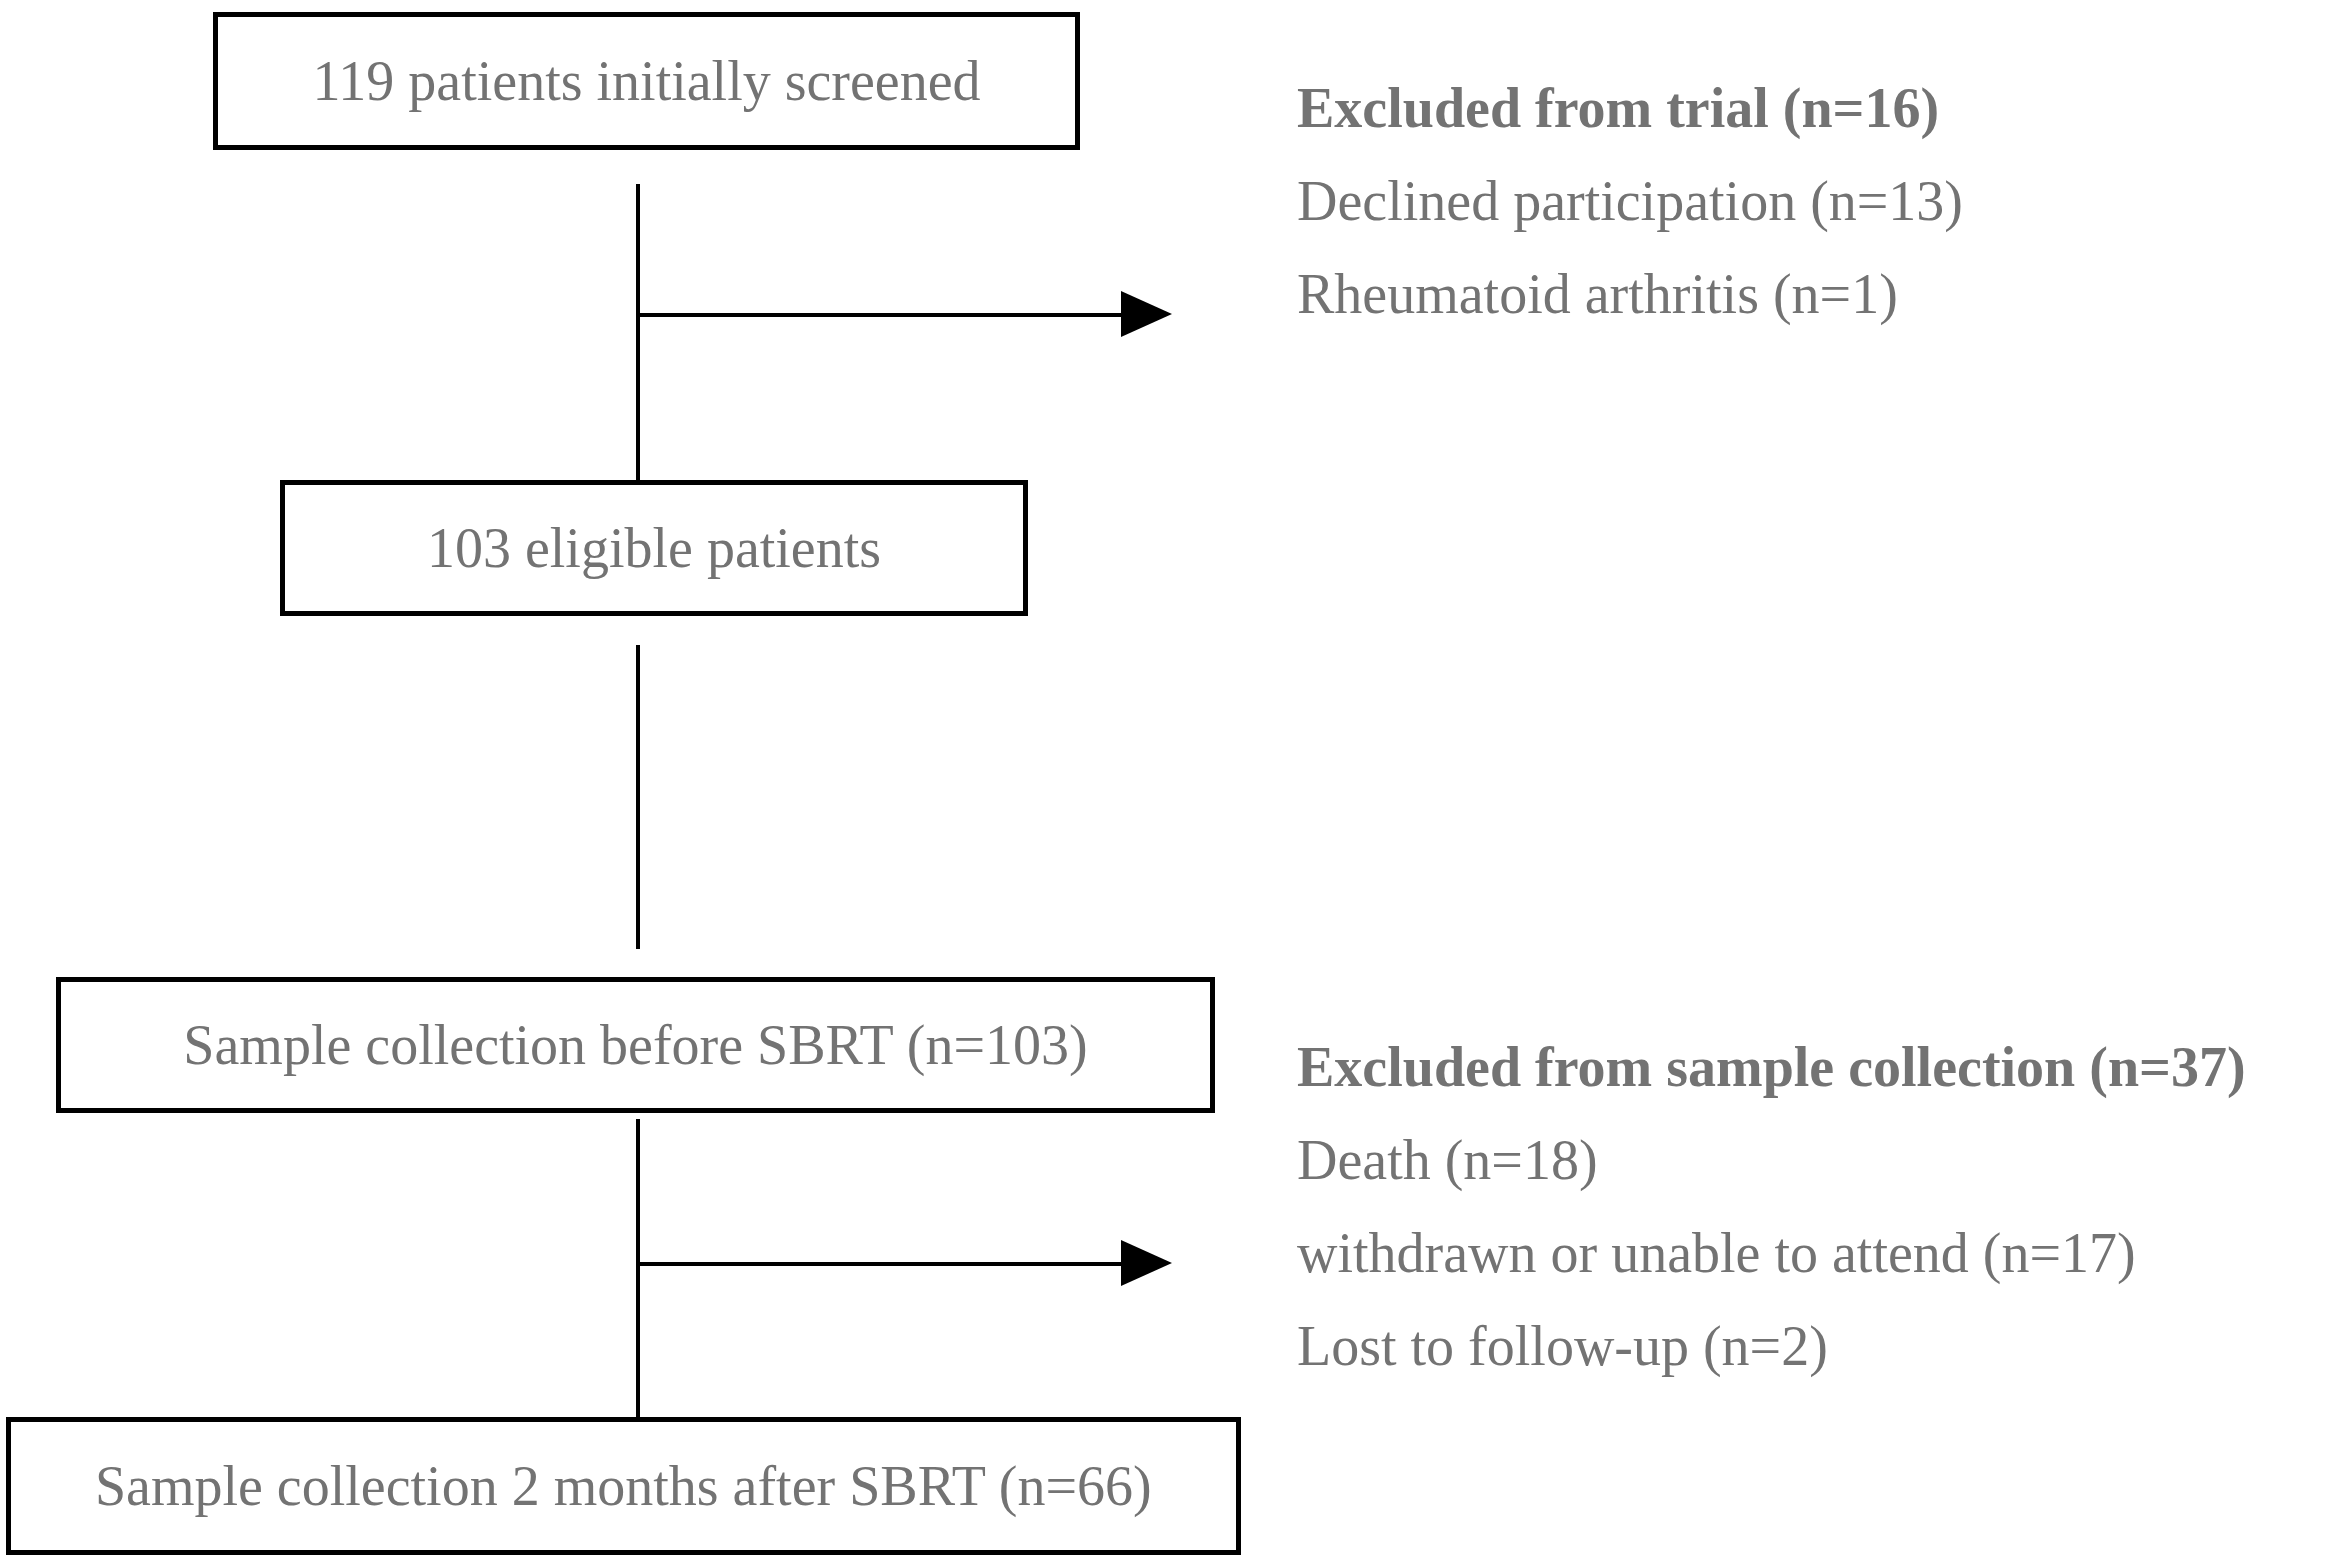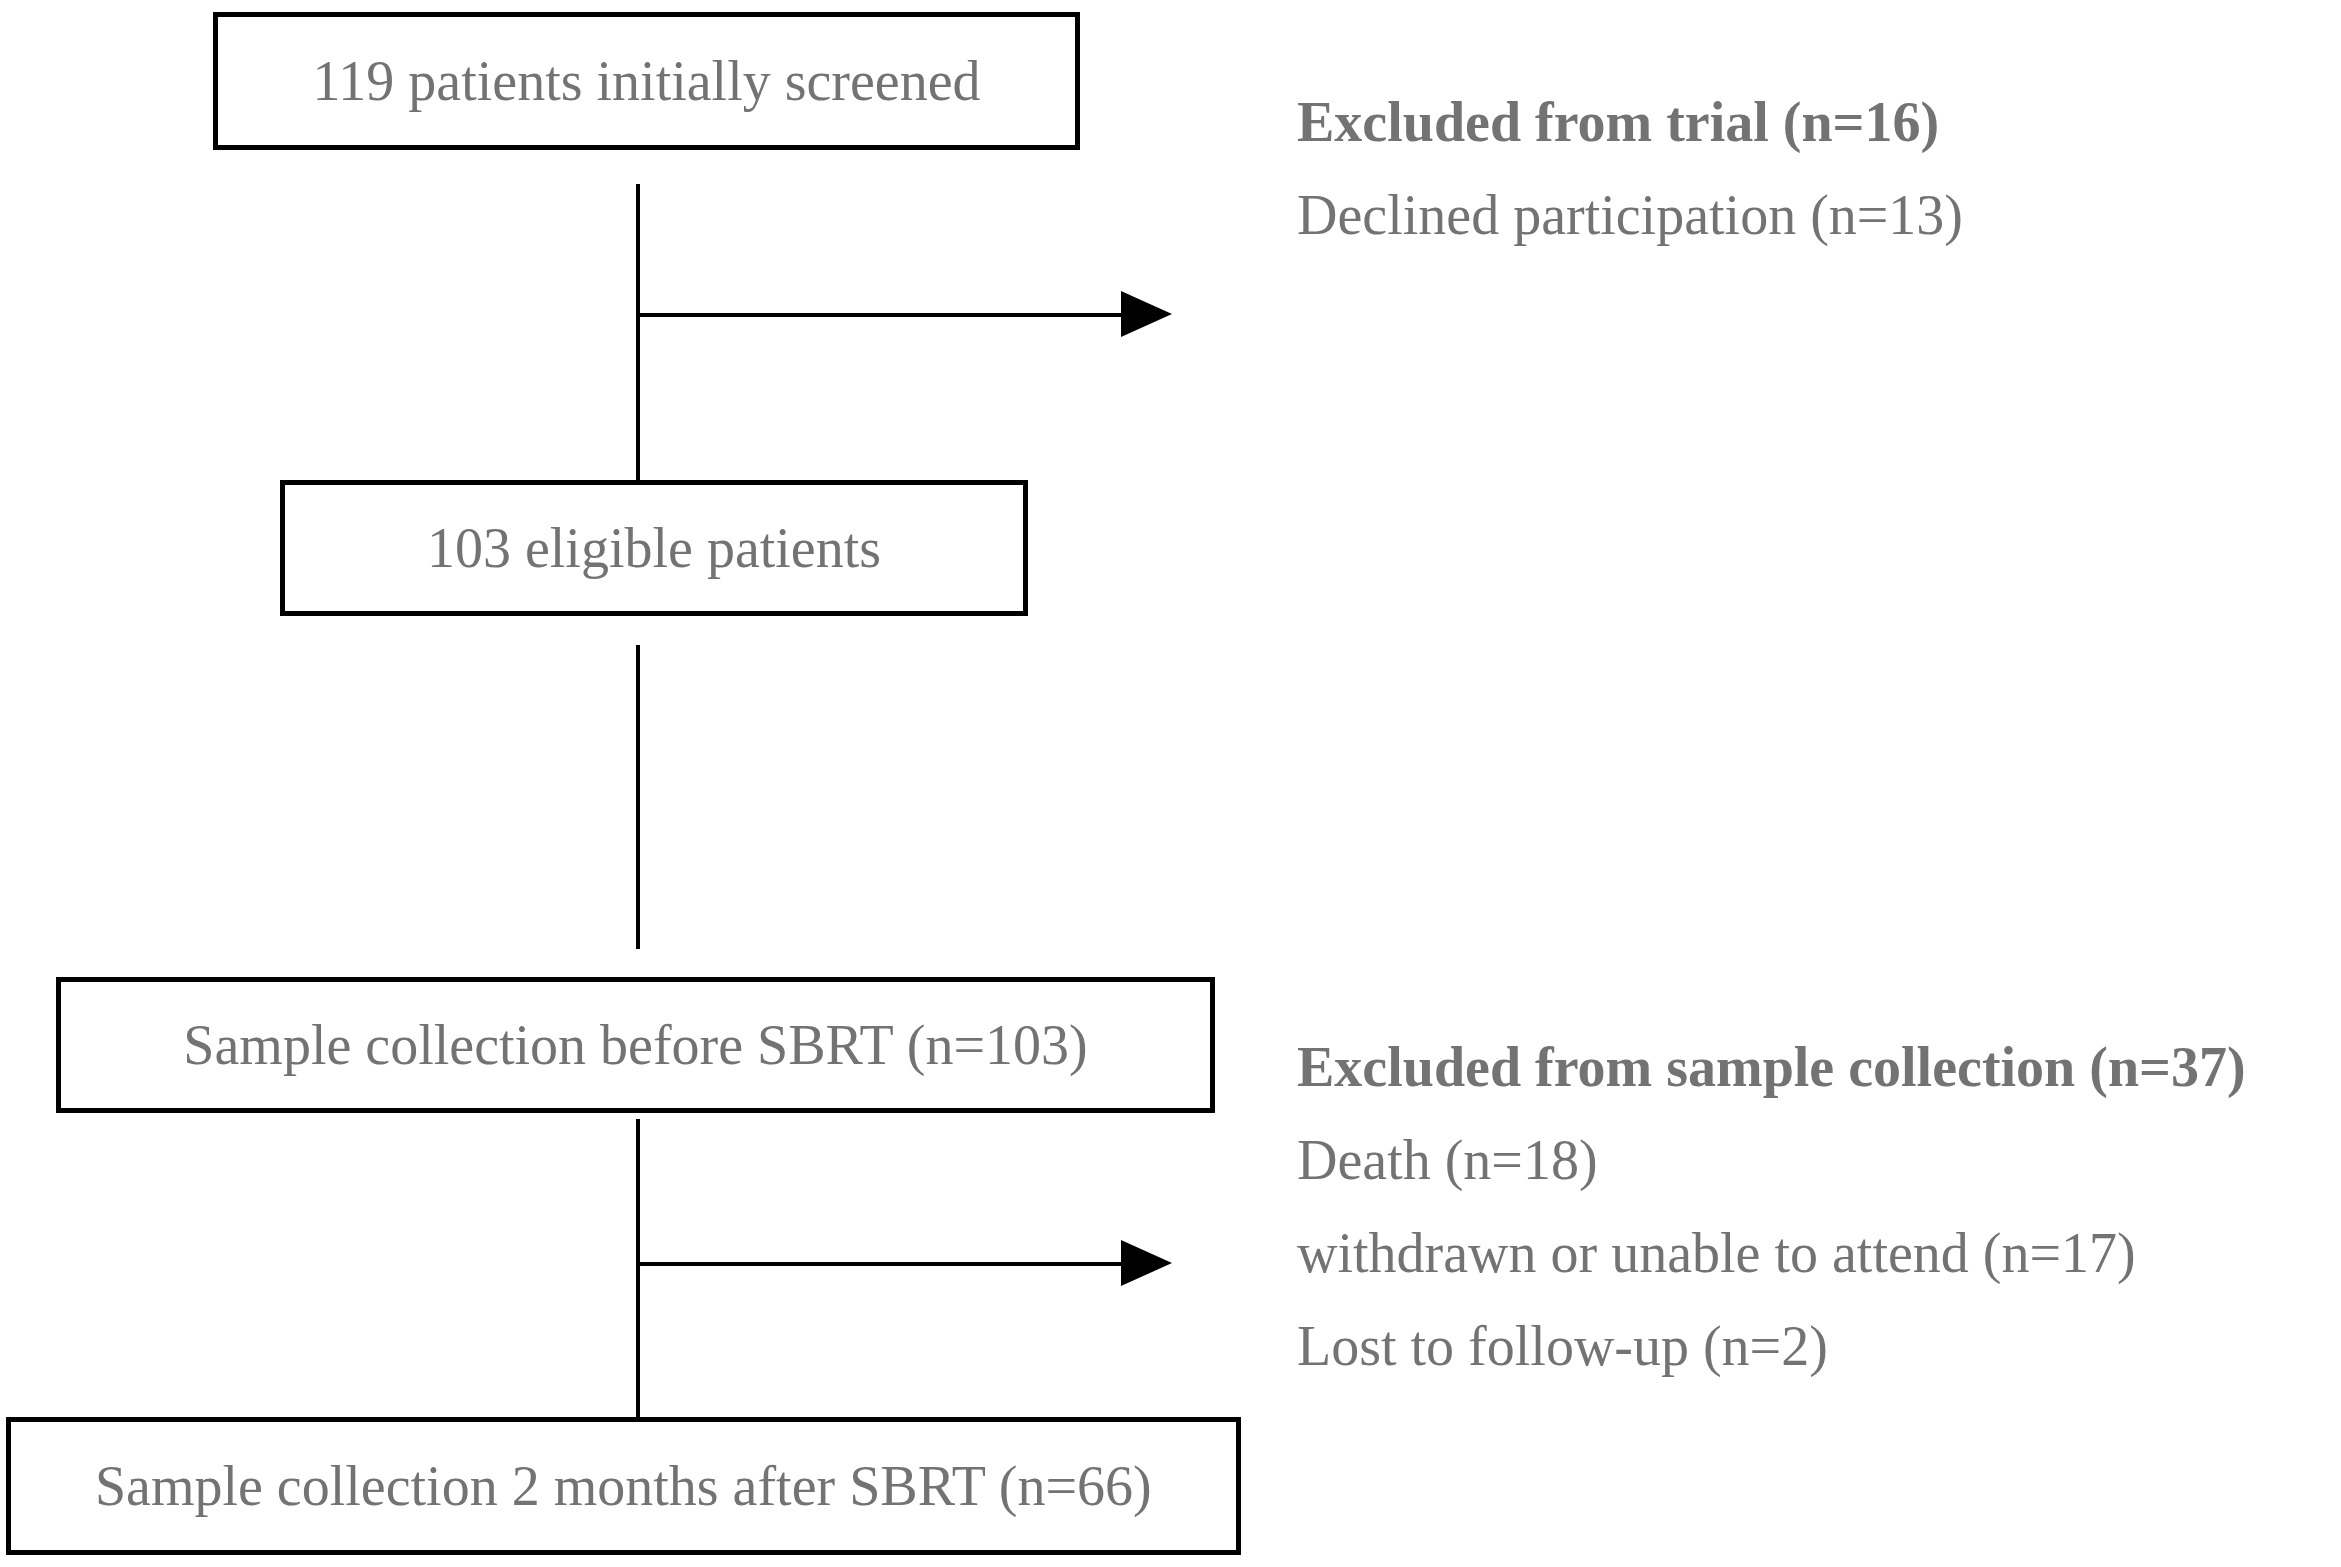--- a/index.html
+++ b/index.html
@@ -29,23 +29,24 @@
 
   <div class="fbox" style="left:213px;top:12.4px;width:867px;height:138px;">
     <span>119 patients initially screened</span>
   </div>
 
   <div class="vline" style="left:636px;top:184px;height:296px;"></div>
 
   <div class="hshaft" style="left:638px;top:313px;width:484px;"></div>
   <div class="ahead" style="left:1121px;top:291px;"></div>
 
-  <div class="sideblock" style="left:1297px;top:76px;">
+  <div class="sideblock" style="left:1297px;top:62px;">
     <div class="title">Excluded from trial (n=16)</div>
     <div>Declined participation (n=13)</div>
+    <div>Rheumatoid arthritis (n=1)</div>
   </div>
 
   <div class="fbox" style="left:280px;top:480px;width:748px;height:136px;">
     <span>103 eligible patients</span>
   </div>
 
   <div class="vline" style="left:636px;top:645px;height:304px;"></div>
 
   <div class="fbox" style="left:56px;top:949px;width:1159px;height:136px;margin-top:28px;">
     <span>Sample collection before SBRT (n=103)</span>

